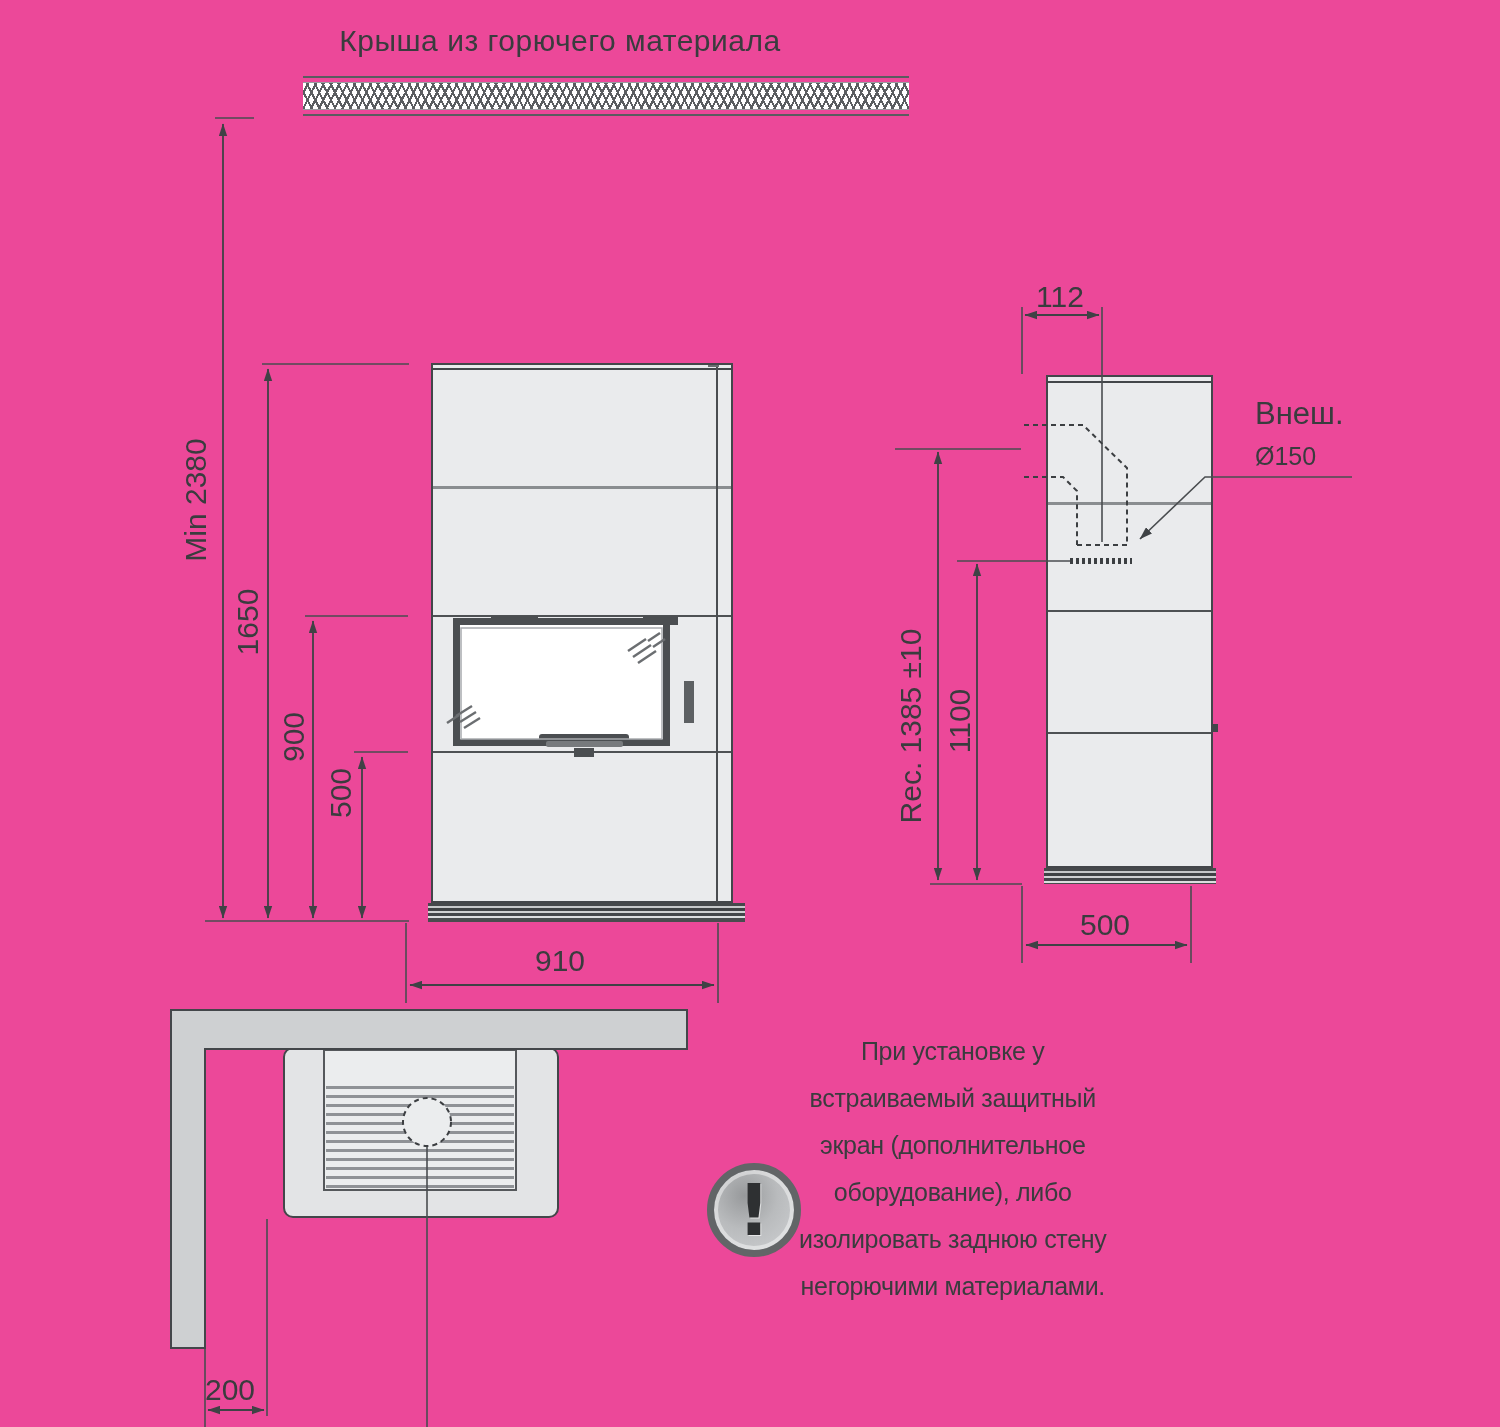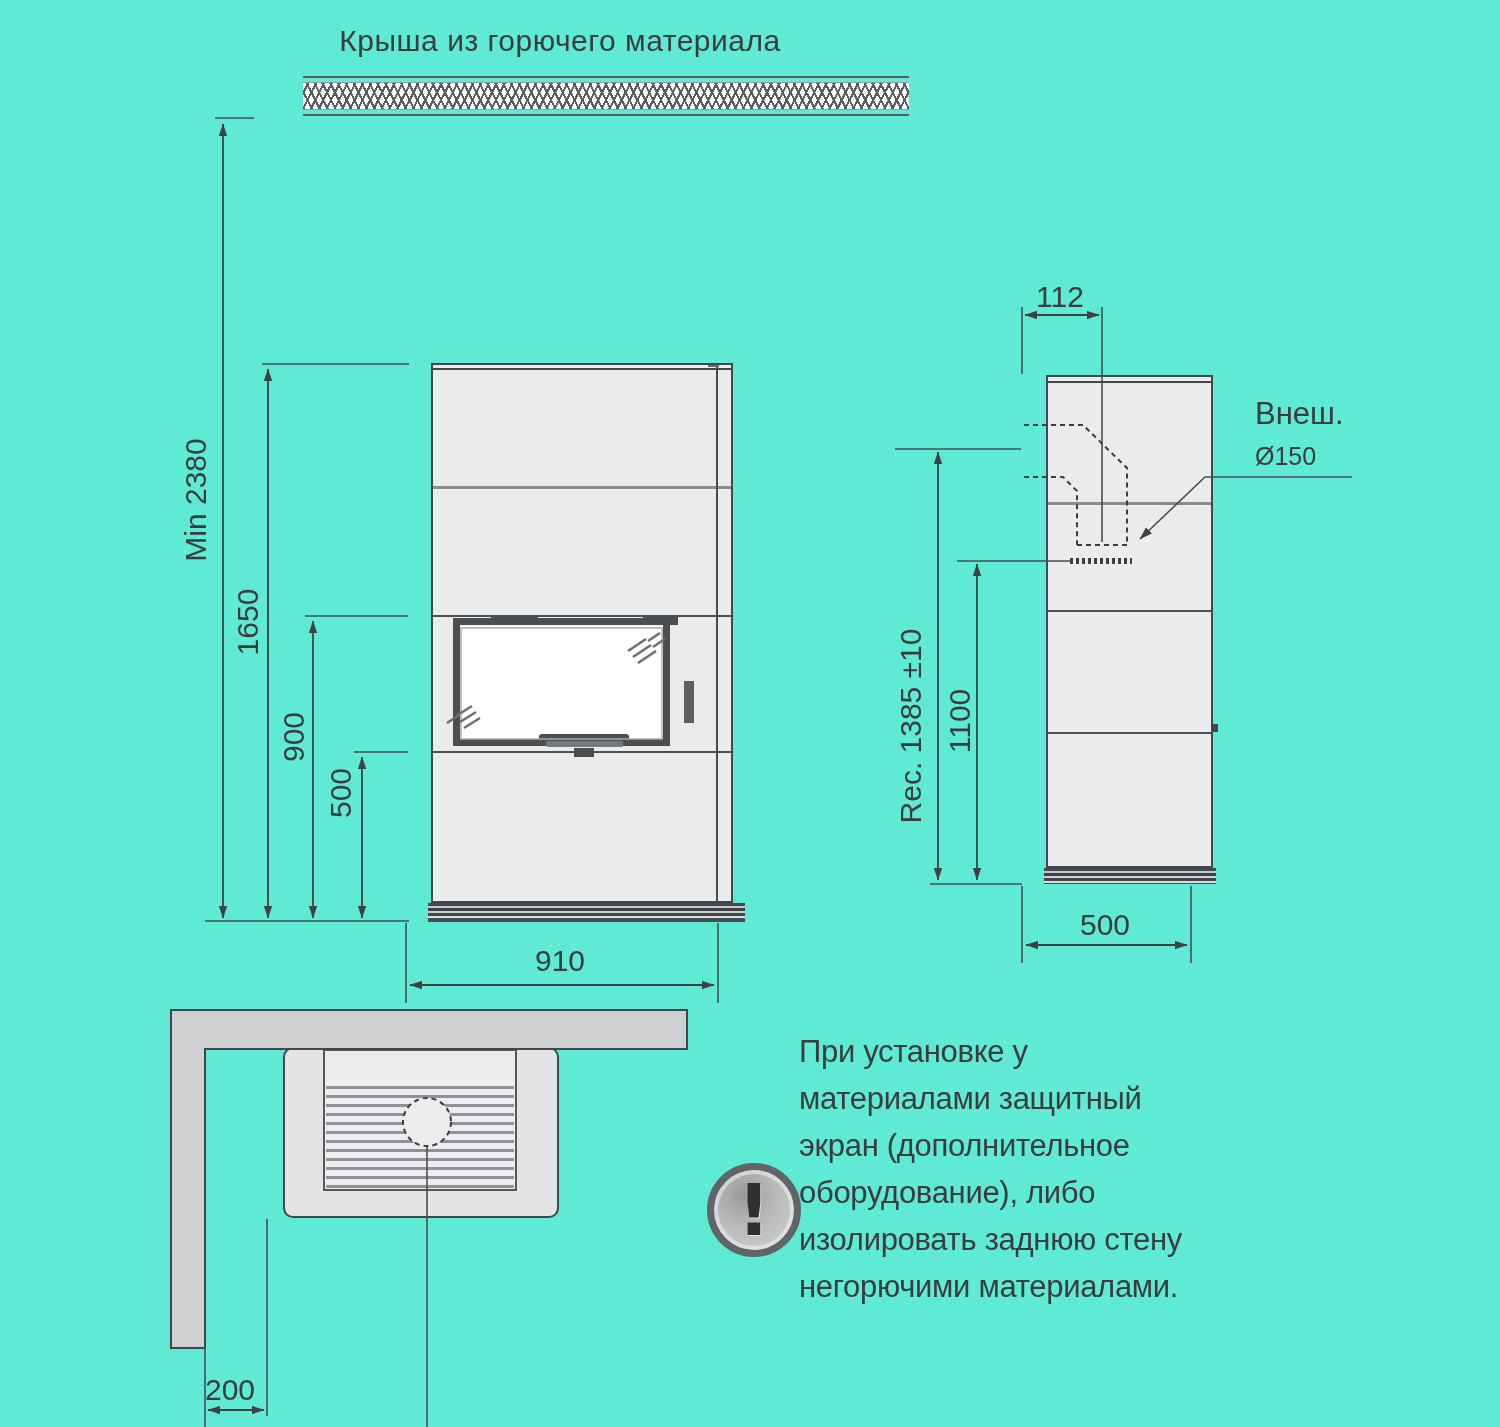--- a/index.html
+++ b/index.html
@@ -8,21 +8,21 @@
     --panel:#eaebed;
     --wall:#ced0d2;
     --text:#3a3c3e;
     --divider-dark:#4e5154;
     --divider-gray:#8a8d90;
   }
   html,body{margin:0;padding:0;background:#ffffff;}
   .canvas{
     position:relative;
     width:1500px;height:1427px;
-    background:#5eead4;
+    background:#ec4899;
     font-family:"Liberation Sans",sans-serif;
     overflow:hidden;
   }
   .abs{position:absolute;margin-left:23px;}
   .lab{
     position:absolute;
     color:var(--text);
     font-size:30px;
     text-align:center;
     white-space:nowrap;
@@ -62,22 +62,22 @@
     display:flex;align-items:center;justify-content:center;
   }
   .warn-icon span{
     font-size:72px;font-weight:bold;color:#2e3032;
     line-height:80px;
     text-shadow:1px 1px 0 rgba(255,255,255,0.6);
     font-family:"DejaVu Sans",sans-serif;
   }
   .warn-text{position:absolute;left:799px;top:1028px;}
   .warn-text div{
-    font-size:31px;line-height:47px;color:var(--text);
-    letter-spacing:-0.3px;white-space:nowrap;
+    font-size:25px;line-height:47px;color:var(--text);
+    letter-spacing:-0.3px;white-space:nowrap;text-align:center;
   }
   .door{
     position:absolute;
     background:#ffffff;
     border:7px solid #4b4e51;
     box-sizing:border-box;
   }
   svg{position:absolute;left:0;top:0;}
 </style>
 </head>
@@ -213,21 +213,21 @@
   <div class="lab" style="left:1005px;top:908px;width:200px;">500</div>
 
   <div class="lab" style="left:180px;top:1373px;width:100px;">200</div>
 
   <div>
     <div class="warn-icon" style="left:707px;top:1163px;">
       <span>!</span>
     </div>
     <div class="warn-text">
       <div>При установке у</div>
-      <div>материалами защитный</div>
+      <div>встраиваемый защитный</div>
       <div>экран (дополнительное</div>
       <div>оборудование), либо</div>
       <div>изолировать заднюю стену</div>
       <div>негорючими материалами.</div>
     </div>
   </div>
 
 </div>
 
 </body></html>

